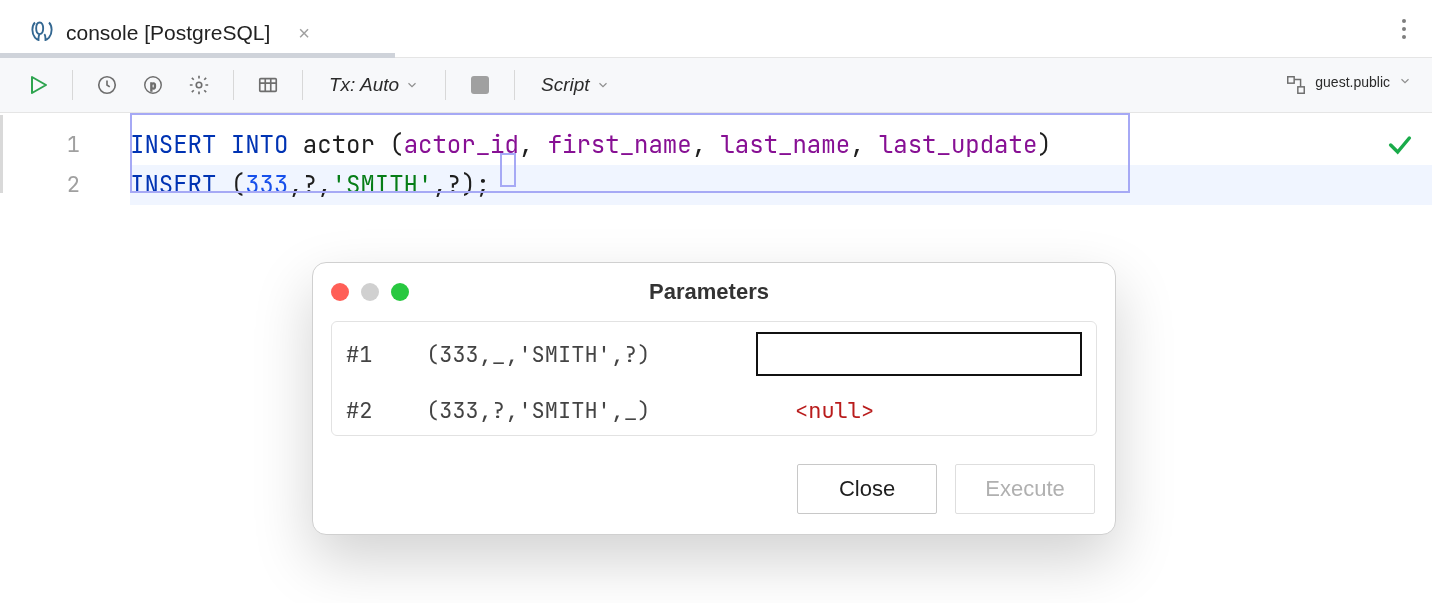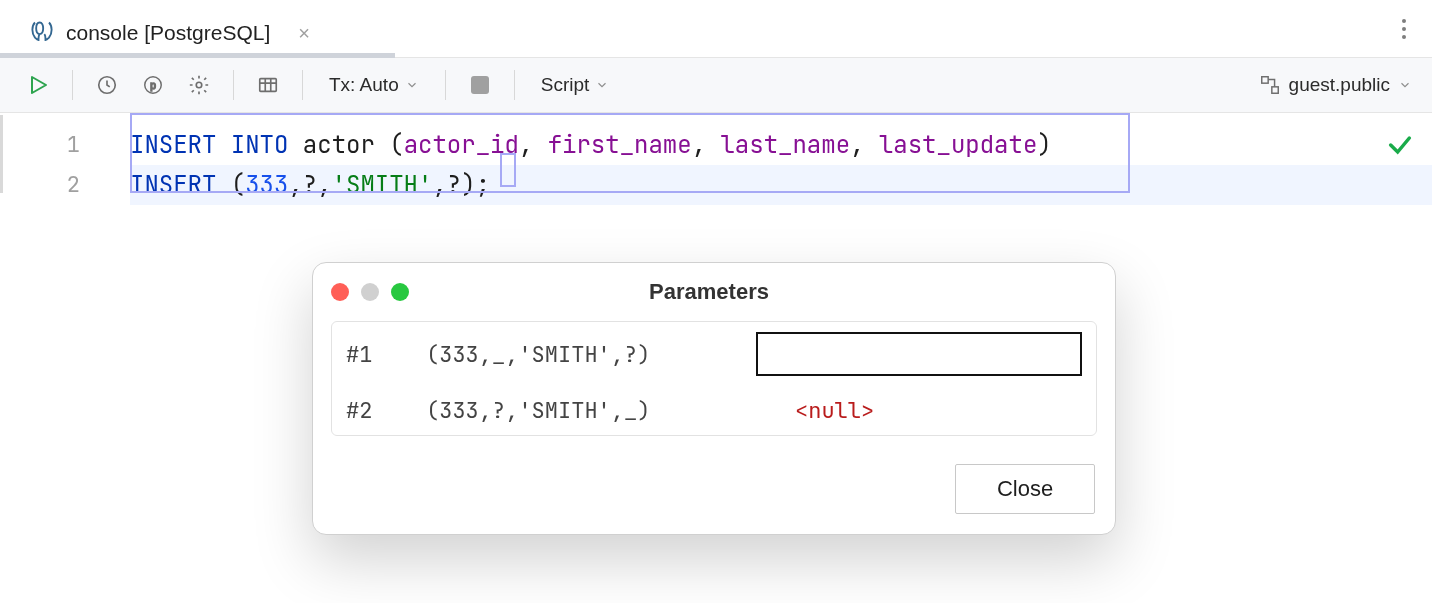--- a/index.html
+++ b/index.html
@@ -68,31 +68,32 @@
 }
 .run-btn { color: #2ea44f; }
 .divider { width: 1px; height: 30px; background: #d8d8d8; margin: 0 6px;}
 .toolbar .tx-dropdown,
 .toolbar .script-dropdown {
   display: flex; align-items: center; gap: 6px;
   padding: 0 10px;
   height: 36px;
   color: #2b2b2b;
   font-size: 19px;
+  font-style: italic;
 }
 .chevron { color: #8e8e8e; }
 .square-stop {
   width: 18px; height: 18px; background: #a0a0a0; border-radius: 3px;
 }
 .toolbar .right {
   margin-left: auto;
   display: flex;
-  align-items: center;
+  align-items: flex-start;
   gap: 8px;
-  font-size: 19px;
+  font-size: 14px;
   color: #2b2b2b;
 }
 
 
 .editor { display: flex; }
 .gutter {
   width: 130px;
   padding-top: 12px;
   text-align: right;
   color: #a0a0a0;
@@ -350,14 +351,17 @@
       <span>#2</span>
       <span>(333,?,'SMITH',_)</span>
       <span class="nullval">&lt;null&gt;</span>
     </div>
   </div>
 
   <div class="dialog-footer">
     <div class="btn">
       <span>Close</span>
     </div>
+    <div class="btn disabled">
+      <span>Execute</span>
+    </div>
   </div>
 </div>
 
 </body></html>

